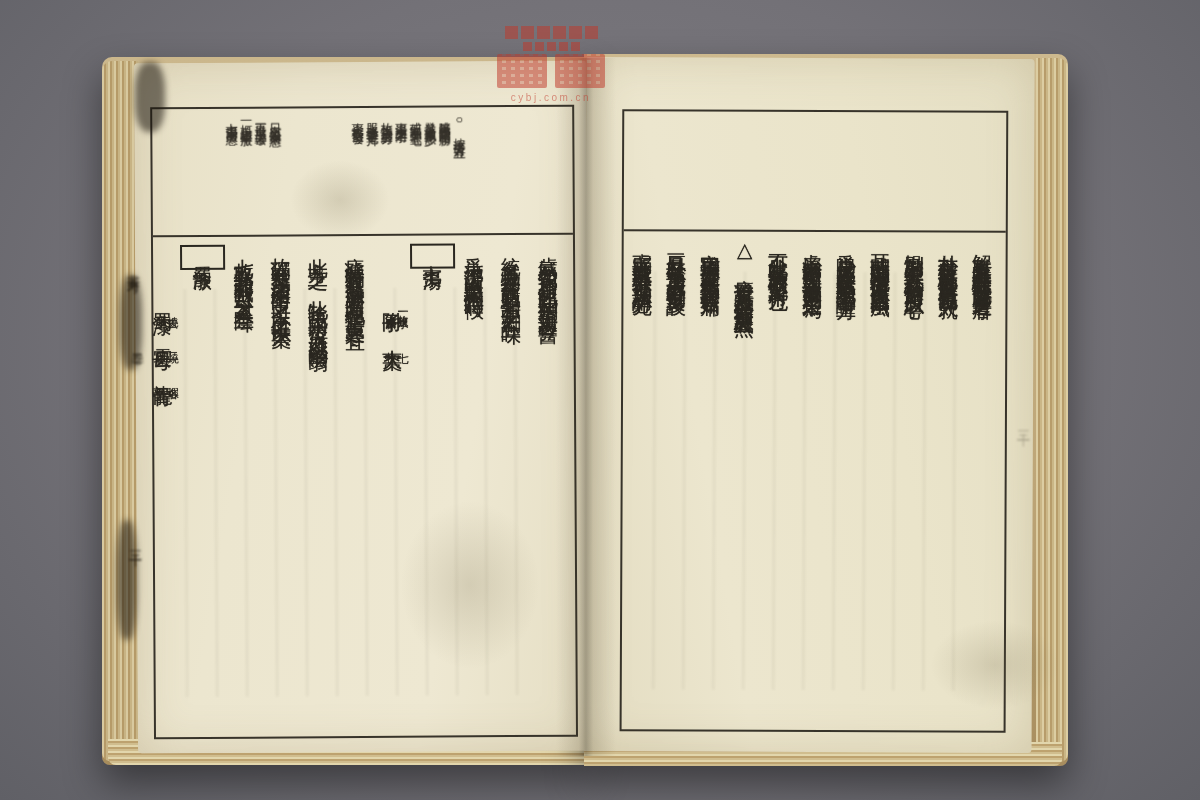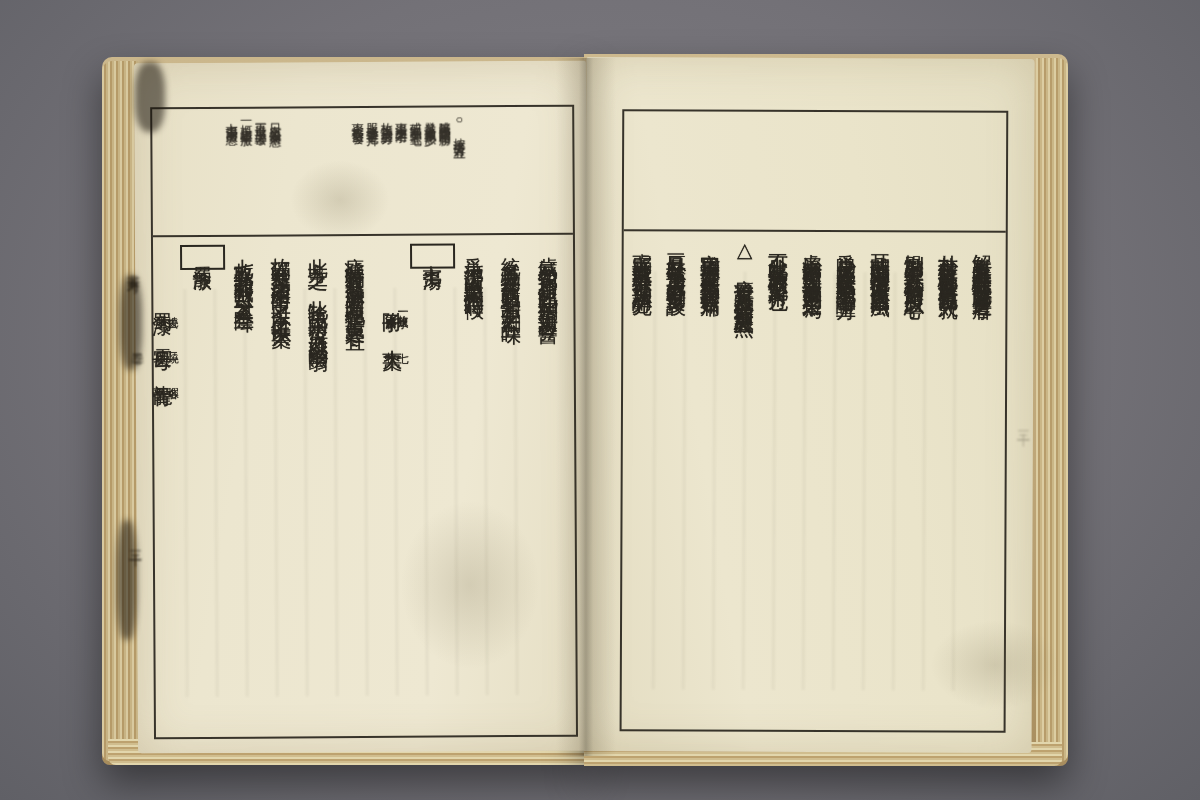--- a/index.html
+++ b/index.html
@@ -212,14 +212,36 @@
   <div class="stain" style="left:930px; top:620px; width:130px; height:90px;"></div>
   <div class="smudge" style="left:120px; top:275px; width:22px; height:95px;"></div>
   <div class="smudge" style="left:117px; top:520px; width:20px; height:120px;"></div>
   <div class="smudge" style="left:135px; top:62px;  width:30px; height:70px;"></div>
 
   <div class="edge-label" style="left:124px; top:264px;">書方考</div>
   <div class="edge-label" style="left:128px; top:342px;">巻二</div>
   <div class="edge-label" style="left:126px; top:540px;">三十</div>
   <div class="edge-label edge-faint" style="left:1014px; top:420px;">三十</div>
 
+  <div class="watermark">
+    <div class="wm-row">
+      <span class="wm-sq"></span>
+        <span class="wm-sq"></span>
+        <span class="wm-sq"></span>
+        <span class="wm-sq"></span>
+        <span class="wm-sq"></span>
+        <span class="wm-sq"></span>
+    </div>
+    <div class="wm-row">
+      <span class="wm-sq small"></span>
+        <span class="wm-sq small"></span>
+        <span class="wm-sq small"></span>
+        <span class="wm-sq small"></span>
+        <span class="wm-sq small"></span>
+    </div>
+    <div class="wm-seals">
+      <span class="wm-seal"></span>
+      <span class="wm-seal"></span>
+    </div>
+    <div class="wm-site">cybj.com.cn</div>
+  </div>
 
 </div>
 
 </body></html>

